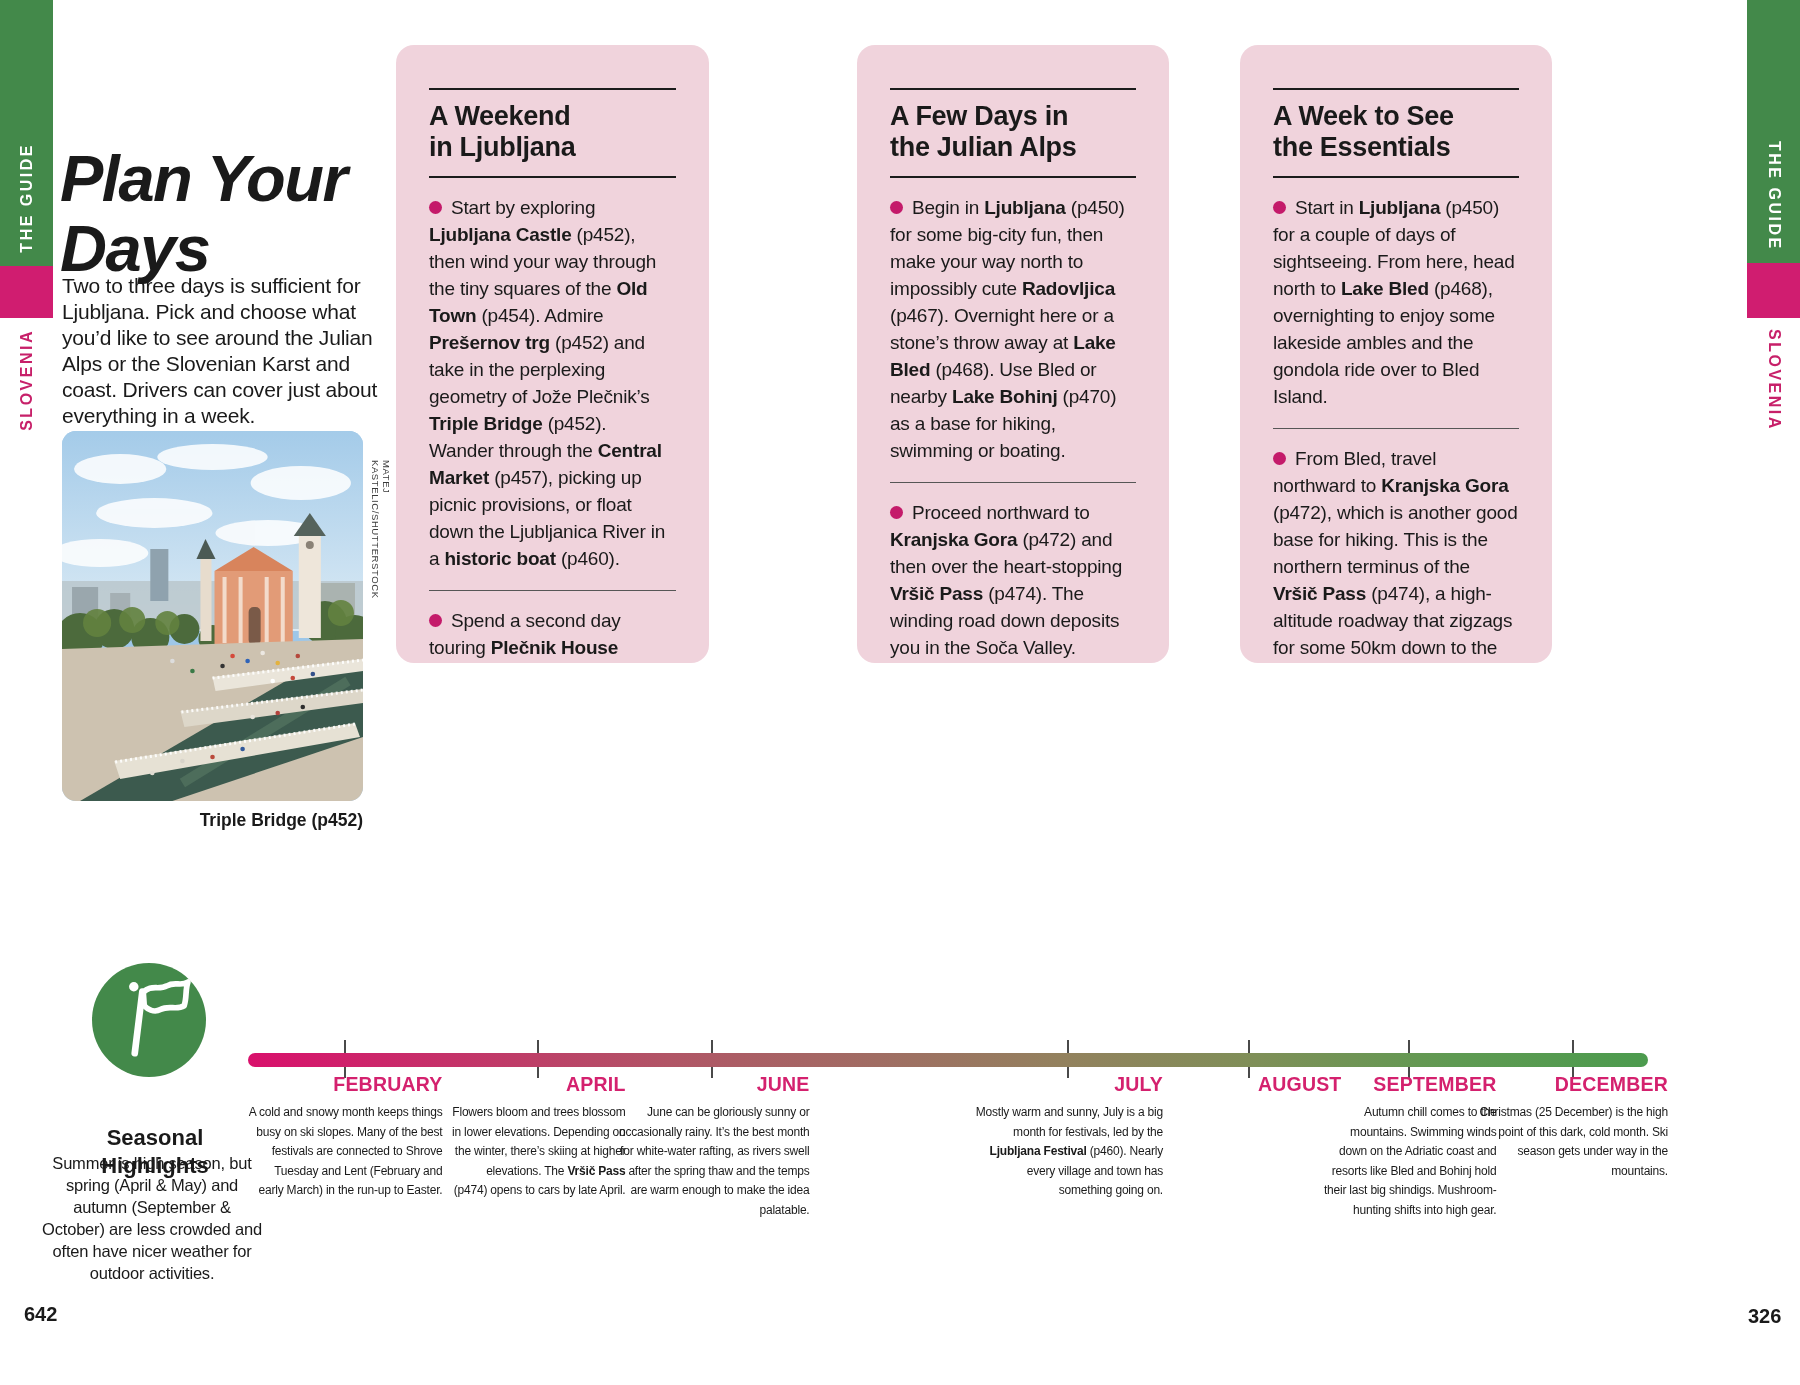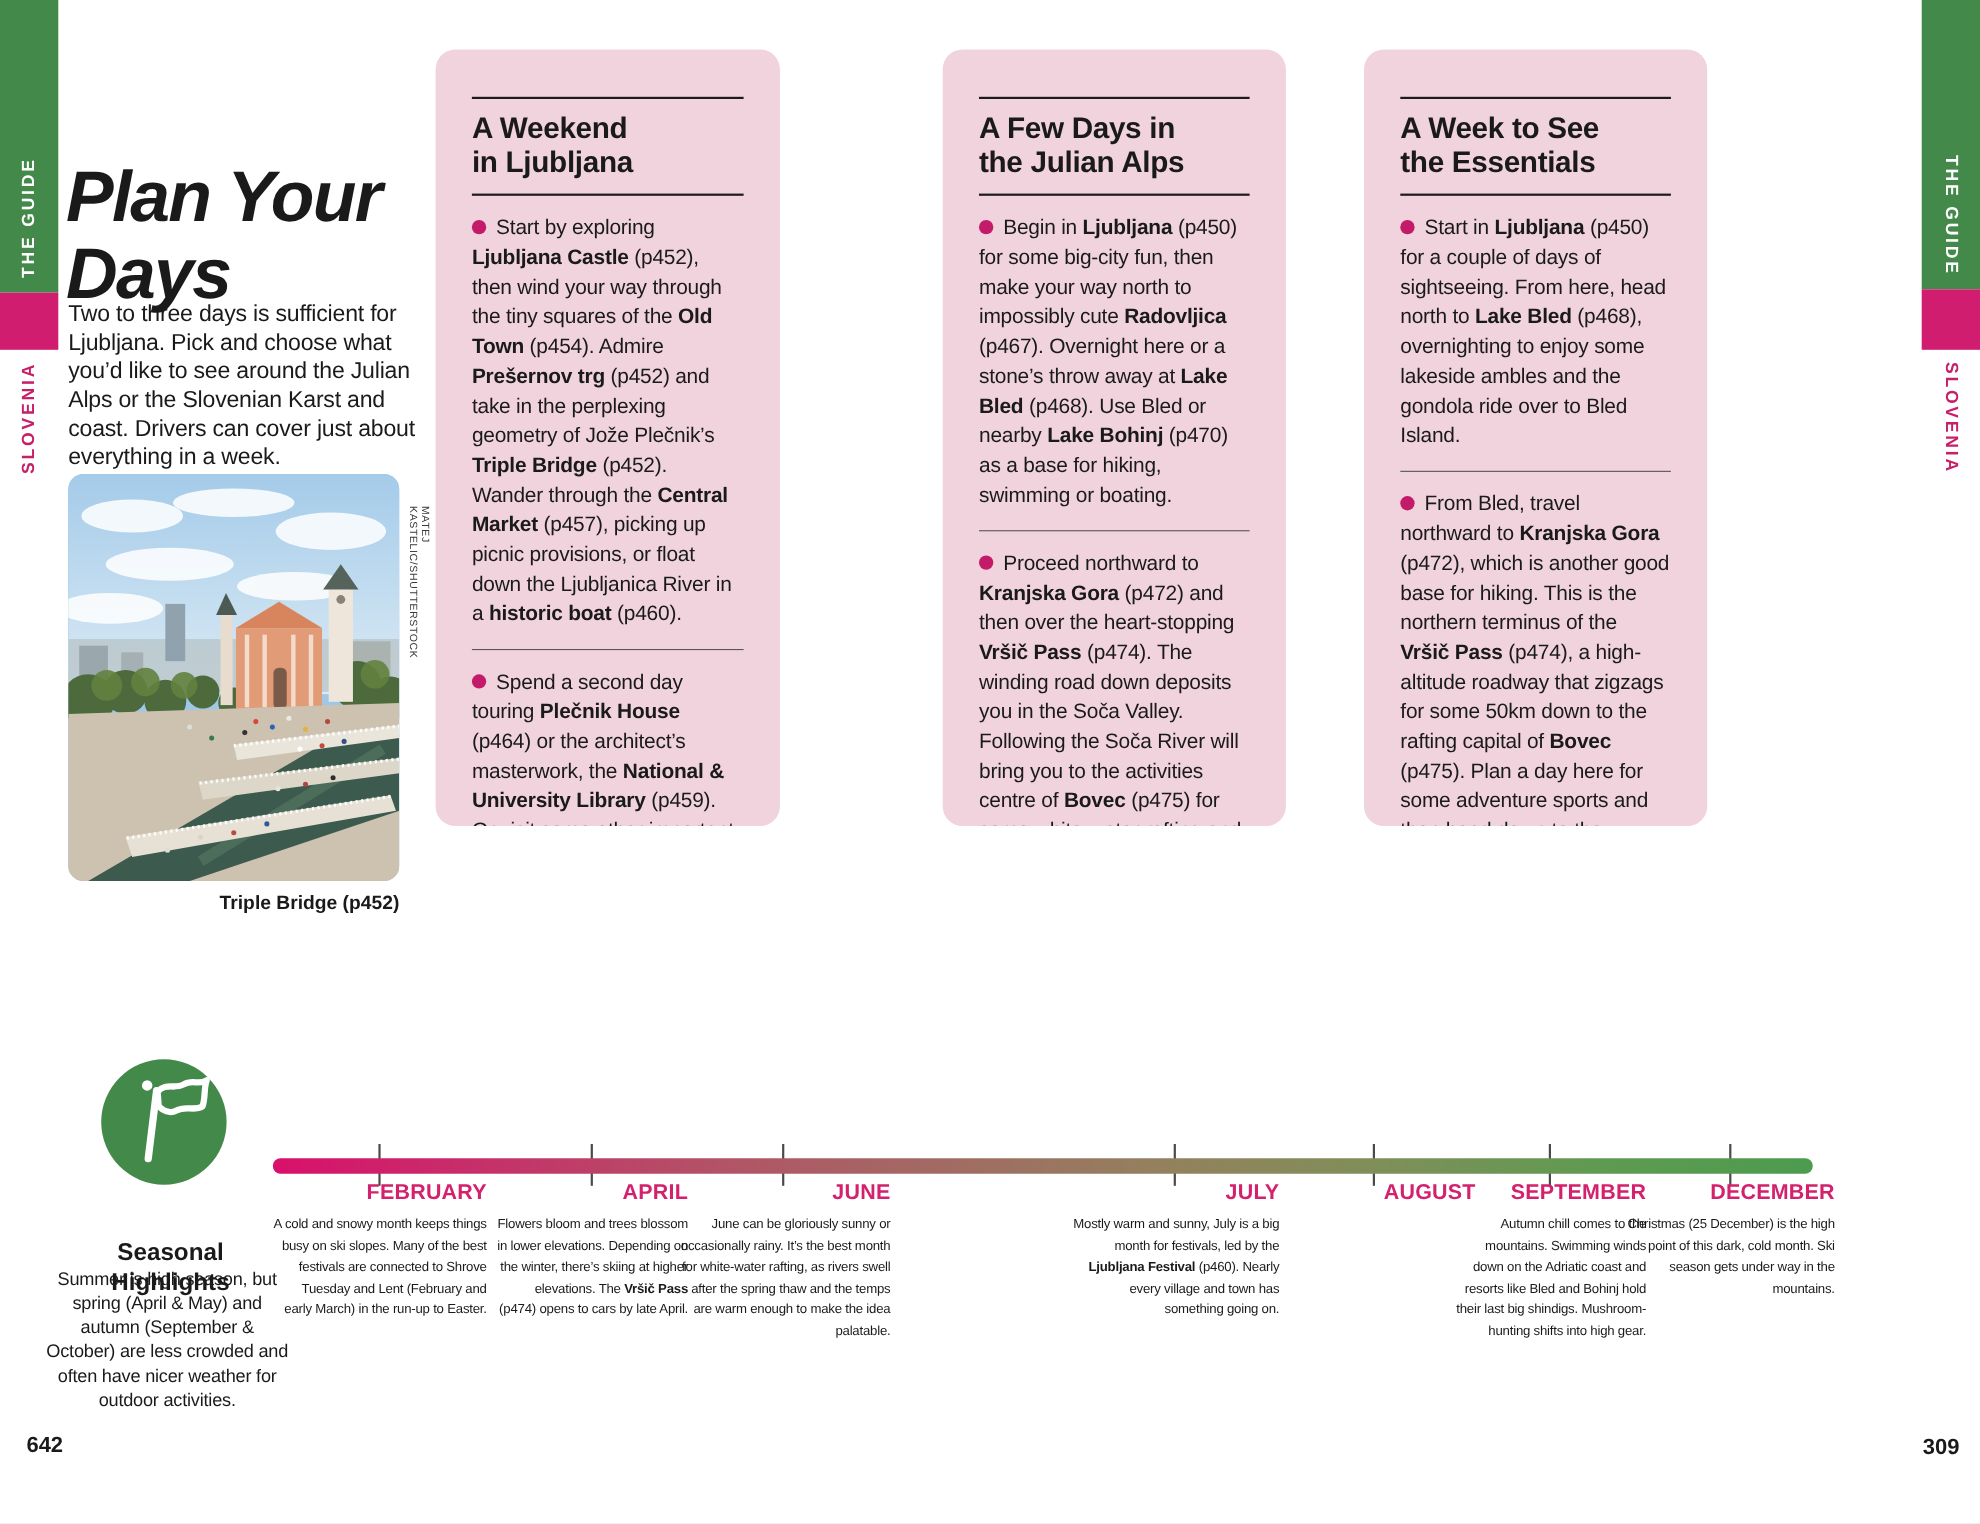--- a/index.html
+++ b/index.html
@@ -24,21 +24,21 @@
   
   .photo{position:absolute;left:62px;top:431px;width:301px;height:370px;border-radius:14px;
          overflow:hidden;background:#9ec7e8;}
   .photo svg{display:block;width:100%;height:100%;}
   .credit{position:absolute;left:370px;top:460px;height:175px;width:14px;}
   .credit span{font-size:9.5px;letter-spacing:0.6px;color:#3a3a3a;}
   .caption{position:absolute;left:62px;top:810px;width:301px;text-align:right;
            font-size:17.5px;font-weight:700;}
 
   
-  .card{position:absolute;top:45px;height:706px;background:#f0d3dc;border-radius:18px;
+  .card{position:absolute;top:45px;height:618px;background:#f0d3dc;border-radius:18px;
         padding:43px 33px 0 33px;box-sizing:border-box;overflow:hidden;}
   .card.c1{left:396px;width:313px;}
   .card.c2{left:857px;width:312px;}
   .card.c3{left:1220px;width:312px;margin-left:20px;}
   .rule{border:none;border-top:2px solid #1b1b1b;margin:0;}
   .rule-thin{border:none;border-top:1.5px solid #565656;margin:0;}
   .card-title{font-size:27px;font-weight:700;line-height:31px;margin:11px 0 13px 0;
               letter-spacing:-0.3px;white-space:pre-line;}
   .bullet{margin:16px 0 18px 0;font-size:19px;line-height:27px;letter-spacing:-0.2px;}
   .bullet b{font-weight:700;}
@@ -260,15 +260,15 @@
         <div class="month-name">SEPTEMBER</div>
         <div class="month-desc">Autumn chill comes to the mountains. Swimming winds down on the Adriatic coast and resorts like Bled and Bohinj hold their last big shindigs. Mushroom-hunting shifts into high gear.</div>
       </div>
       <div class="month" style="left: 1478px; width: 190px;">
         <div class="month-name">DECEMBER</div>
         <div class="month-desc">Christmas (25 December) is the high point of this dark, cold month. Ski season gets under way in the mountains.</div>
       </div>
     </div>
 
   <div class="folio left">642</div>
-  <div class="folio right">309</div>
+  <div class="folio right">326</div>
 
 </div>
 
 </body></html>

